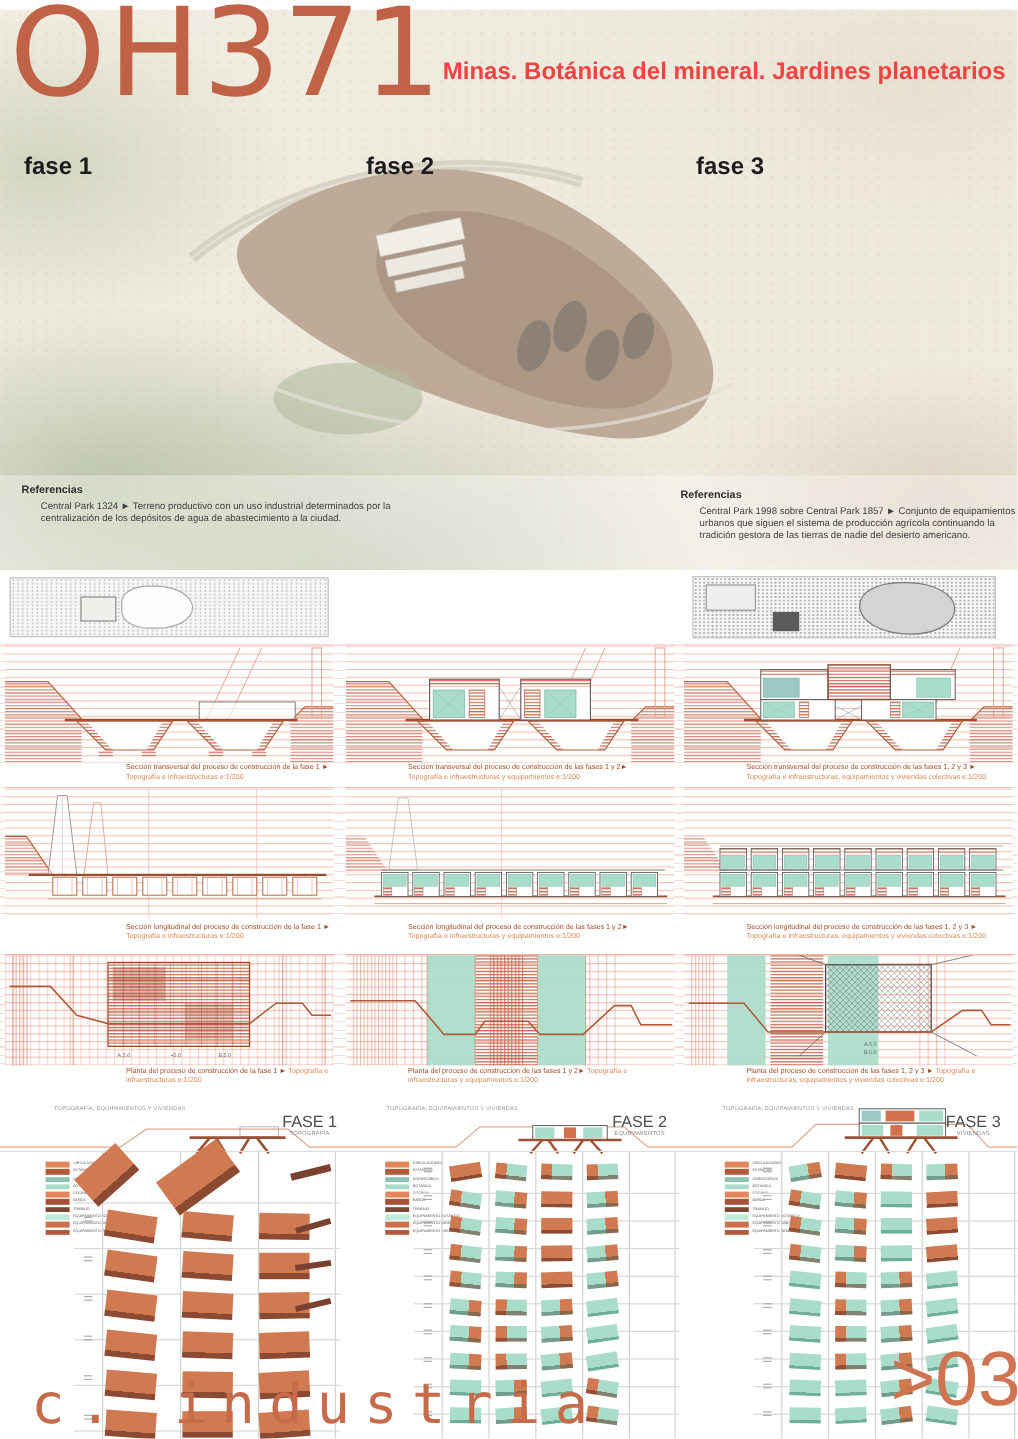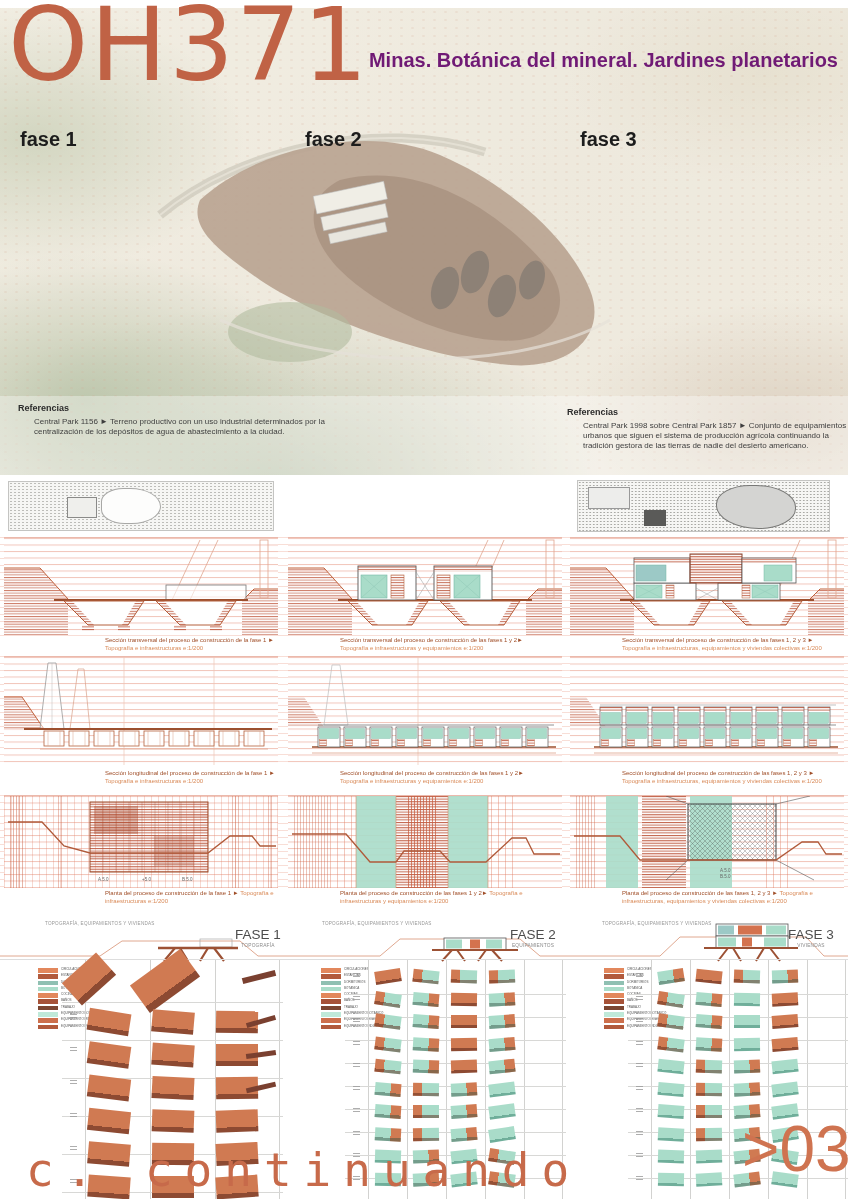--- a/index.html
+++ b/index.html
@@ -18,21 +18,21 @@
     linear-gradient(135deg,#ebe5d4,#e5decc 55%,#e9e2d0);}
   .aerial-speck{position:absolute;inset:0;opacity:.5;
     background-image:radial-gradient(rgba(190,120,85,.35) 1px, transparent 1.7px);
     background-size:11px 8px;}
   .aerial-wash{position:absolute;inset:0;background:rgba(255,255,255,.34);}
   .refs-wash{position:absolute;left:0;top:388px;width:848px;height:80px;background:rgba(255,255,255,.35);}
 
   .code{position:absolute;left:8px;top:-6px;font-family:"DejaVu Sans",sans-serif;
         font-size:102px;line-height:1;font-weight:400;color:#c06245;letter-spacing:2px;}
   .titles{position:absolute;right:10px;top:48px;text-align:right;line-height:24px;}
-  .t1{font-size:20px;font-weight:bold;color:#701a75;}
+  .t1{font-size:20px;font-weight:bold;color:#ef4444;}
   .t2{font-size:20px;font-weight:bold;color:#161616;}
   .fase{position:absolute;top:128px;font-size:20px;font-weight:bold;color:#1c1c1c;}
   .f1{left:20px;} .f2{left:305px;} .f3{left:580px;}
 
   .refs{position:absolute;font-size:8px;color:#3e3e3e;}
   .refs .rh{font-size:9px;font-weight:bold;color:#2c2c2c;margin-bottom:4px;}
   .refs .rb{padding-left:16px;line-height:10px;}
   .refs-l{left:18px;top:403px;width:330px;} .refs-l .rb{width:292px;}
   .refs-r{left:567px;top:407px;width:278px;} .refs-r .rb{width:268px;}
 
@@ -159,21 +159,21 @@
   <div class="code">OH371</div>
   <div class="titles">
     <div class="t1">Minas. Botánica del mineral. Jardines planetarios</div>
   </div>
   <div class="fase f1">fase 1</div>
   <div class="fase f2">fase 2</div>
   <div class="fase f3">fase 3</div>
 
   <div class="refs refs-l">
     <div class="rh">Referencias</div>
-    <div class="rb">Central Park 1156 ► Terreno productivo con un uso industrial determinados por la centralización de los depósitos de agua de abastecimiento a la ciudad.</div>
+    <div class="rb">Central Park 1324 ► Terreno productivo con un uso industrial determinados por la centralización de los depósitos de agua de abastecimiento a la ciudad.</div>
   </div>
   <div class="refs refs-r">
     <div class="rh">Referencias</div>
     <div class="rb">Central Park 1998 sobre Central Park 1857 ► Conjunto de equipamientos urbanos que siguen el sistema de producción agrícola continuando la tradición gestora de las tierras de nadie del desierto americano.</div>
   </div>
 
   <div class="mapstrip ms-l">
     <div class="res-l"></div>
     <div class="lake-l"></div>
   </div>
@@ -791,15 +791,15 @@
       <div class="shape" style="left: 168px; top: 190px; width: 26px; height: 13px; transform: rotate(-6deg); background: linear-gradient(rgba(0, 0, 0, 0) 0px, rgba(0, 0, 0, 0) 75%, rgba(50, 80, 65, 0.45) 75%, rgba(50, 80, 65, 0.45) 100%), linear-gradient(90deg, rgb(169, 220, 201) 0px, rgb(169, 220, 201) 60%, rgb(208, 122, 82) 60%, rgb(208, 122, 82) 100%);"></div>
       <div class="shape" style="left: 206px; top: 190px; width: 26px; height: 13px; transform: rotate(9deg); background: linear-gradient(rgb(169, 220, 201) 0px, rgb(169, 220, 201) 80%, rgb(111, 174, 154) 80%, rgb(111, 174, 154) 100%);"></div>
       <div class="rmark" style="left: 70px; top: 215.5px;"></div>
       <div class="rmark" style="left: 70px; top: 218.5px;"></div>
       <div class="shape" style="left: 92px; top: 212.5px; width: 26px; height: 13px; transform: rotate(1deg); background: linear-gradient(rgb(169, 220, 201) 0px, rgb(169, 220, 201) 80%, rgb(111, 174, 154) 80%, rgb(111, 174, 154) 100%);"></div>
       <div class="shape" style="left: 130px; top: 212.5px; width: 26px; height: 13px; transform: rotate(-3deg); background: linear-gradient(rgb(169, 220, 201) 0px, rgb(169, 220, 201) 80%, rgb(111, 174, 154) 80%, rgb(111, 174, 154) 100%);"></div>
       <div class="shape" style="left: 168px; top: 212.5px; width: 26px; height: 13px; transform: rotate(-7deg); background: linear-gradient(rgba(0, 0, 0, 0) 0px, rgba(0, 0, 0, 0) 75%, rgba(50, 80, 65, 0.45) 75%, rgba(50, 80, 65, 0.45) 100%), linear-gradient(90deg, rgb(169, 220, 201) 0px, rgb(169, 220, 201) 60%, rgb(208, 122, 82) 60%, rgb(208, 122, 82) 100%);"></div>
       <div class="shape" style="left: 206px; top: 212.5px; width: 26px; height: 13px; transform: rotate(8deg); background: linear-gradient(rgb(169, 220, 201) 0px, rgb(169, 220, 201) 80%, rgb(111, 174, 154) 80%, rgb(111, 174, 154) 100%);"></div>
     </div>
 
-  <div class="author">c. continuando</div>
+  <div class="author">c. industria</div>
   <div class="pageref">&gt;03</div>
 </div>
 
 </body></html>

